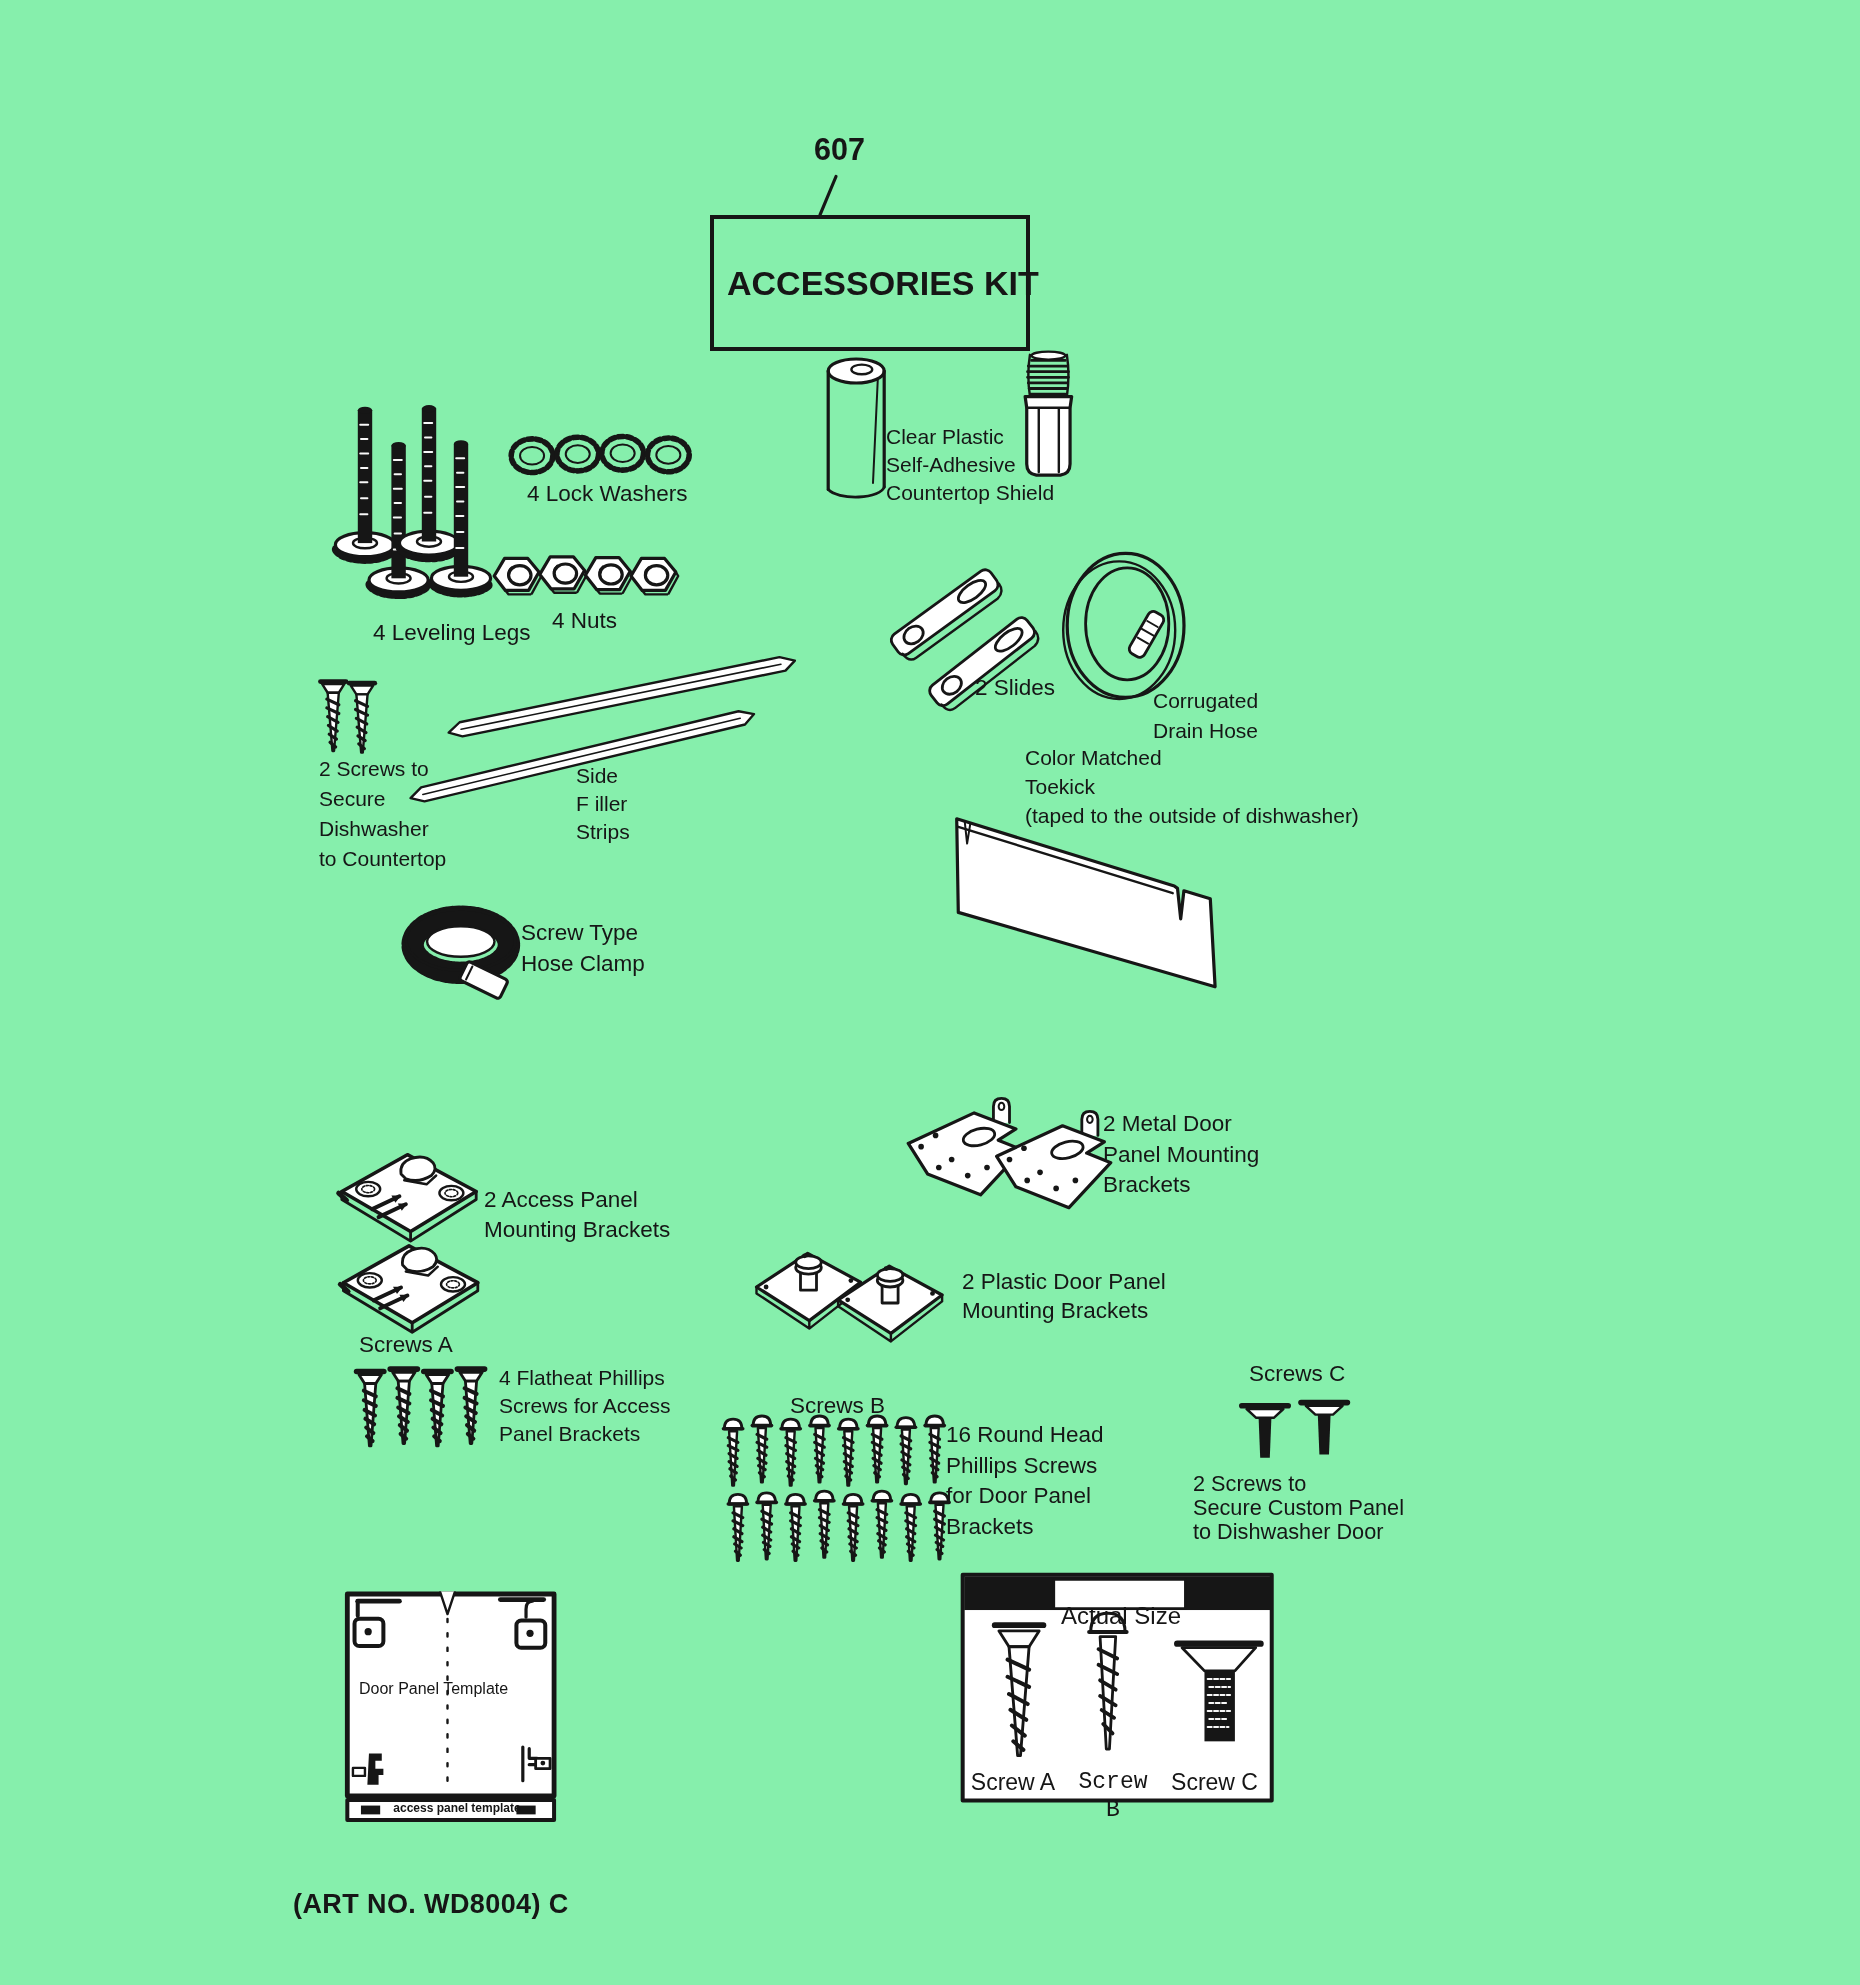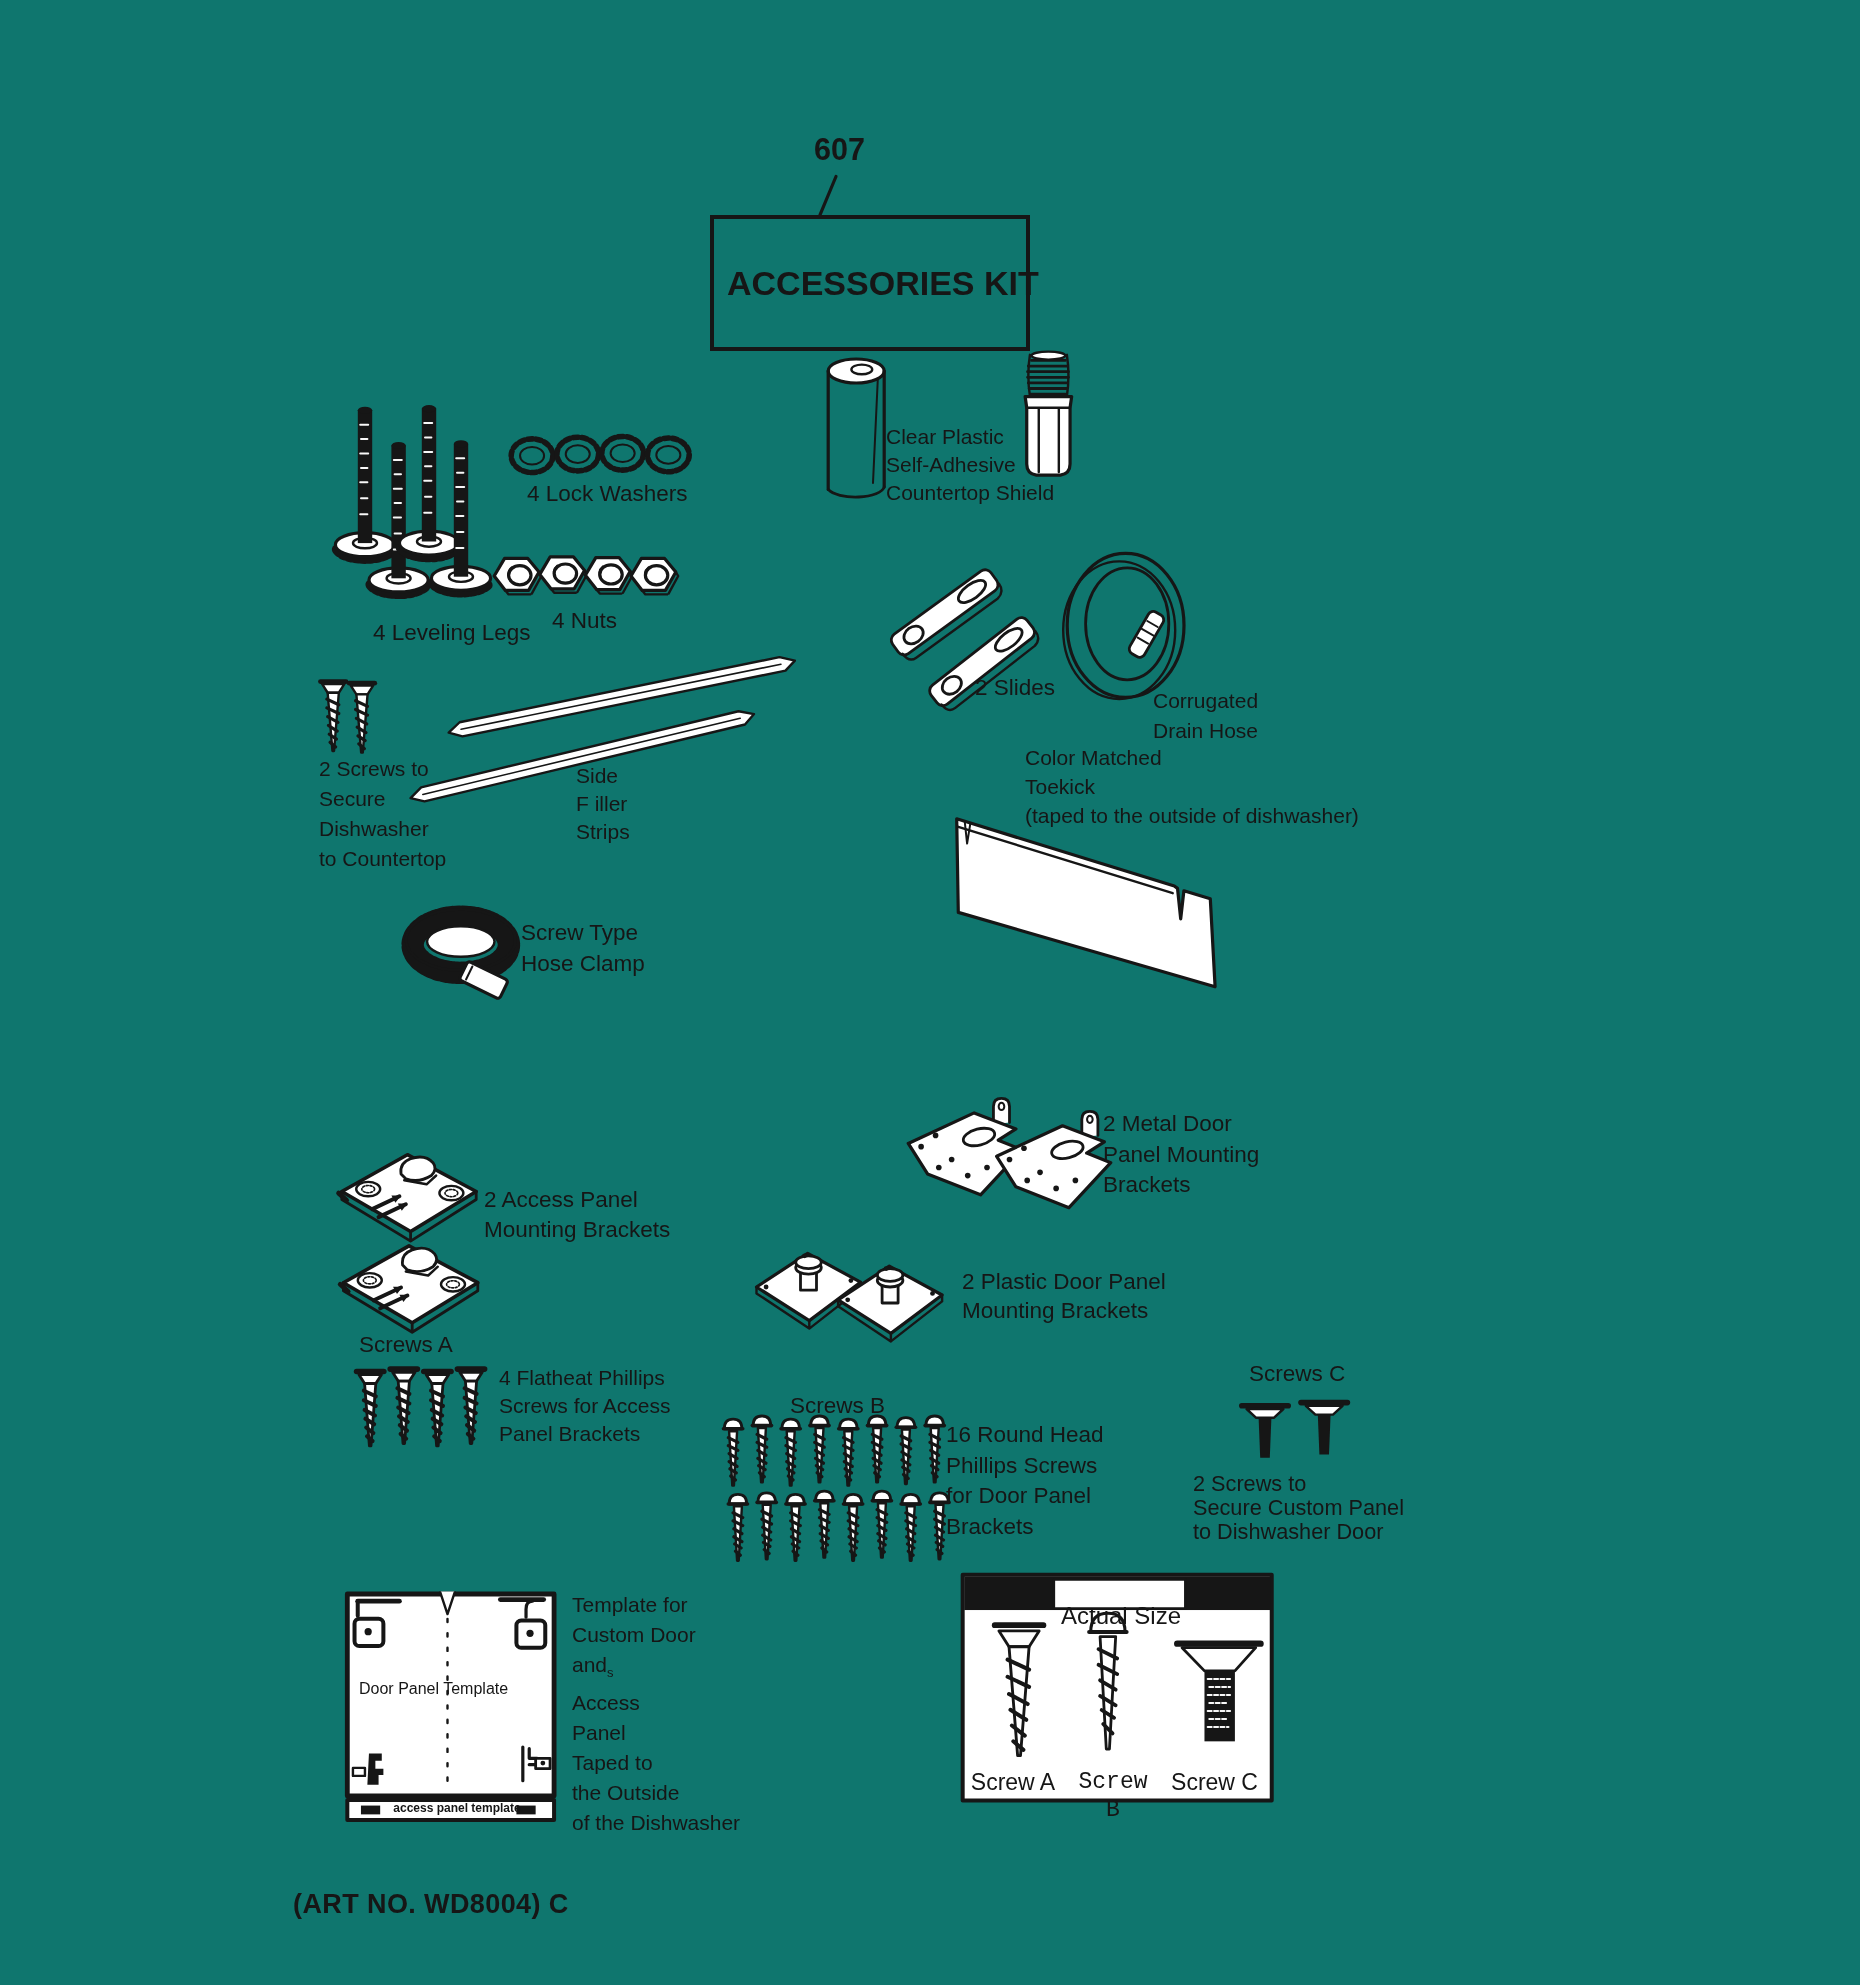--- a/index.html
+++ b/index.html
@@ -1,16 +1,16 @@
 <!DOCTYPE html>
 <html style="font-size:13px"><head>
 <meta charset="utf-8">
 <style>
   html,body{margin:0;padding:0;background:#e8e8e8;}
-  #canvas{position:relative;width:1861px;height:1985px;background:#0f766e;overflow:hidden;
+  #canvas{position:relative;width:1861px;height:1985px;background:#86efac;overflow:hidden;
           font-family:"Liberation Sans", sans-serif;color:#161616;}
   .lbl{position:absolute;font-size:21px;line-height:28px;white-space:pre-line;color:#161616;}
   .ttl{font-weight:bold;}
   .ctr{text-align:center;}
   svg{position:absolute;overflow:visible;}
   svg .n{fill:none;stroke:#161616;stroke-linecap:round;stroke-linejoin:round;}
   svg .f{fill:#ffffff;stroke:#161616;stroke-linecap:round;stroke-linejoin:round;}
   svg .k{fill:#161616;stroke:none;}
   svg .w{fill:none;stroke:#f8f8f8;stroke-linecap:round;}
   .sub{font-size:0.62em;vertical-align:sub;}
@@ -326,28 +326,20 @@
     <path class="n" stroke-width="4" d="M224,196 v42 M232,198 v12 h10 v8 h-10"></path>
     <rect class="f" stroke-width="3.5" x="240" y="210" width="18" height="13"></rect>
     <circle class="k" cx="249" cy="216" r="3"></circle>
     <rect class="f" stroke-width="5" x="5" y="262" width="258" height="25"></rect>
     <rect class="k" x="22" y="269" width="24" height="11"></rect>
     <rect class="k" x="216" y="269" width="24" height="11"></rect>
   </svg>
   <div class="lbl" style="left:359px;top:1675px;font-size:16px;">Door Panel Template</div>
   <div class="lbl ttl ctr" style="left:393px;top:1801px;width:128px;font-size:12px;line-height:14.4px;">access panel template</div>
 
-  <div class="lbl" style="left:572px;top:1590px;line-height:30px;"><span>Template for
-Custom Door</span>
-<span>and</span><span class="sub">s</span>
-<span>Access
-Panel
-Taped to
- the Outside
- of the Dishwasher</span></div>
 
   <svg style="left:959px;top:1570px;" width="318" height="237" viewBox="0 0 396 296">
     <rect class="f" stroke-width="5" x="4" y="6" width="386" height="282"></rect>
     <rect class="k" x="6" y="8" width="382" height="42"></rect>
     <rect class="f" stroke-width="3" x="118" y="12" width="164" height="36"></rect>
     <g transform="translate(44,60) scale(1.79)">
       <path class="n" stroke-width="4" d="M0,5 H34"></path>
       <path class="f" stroke-width="2" d="M3,9 H31 L24,20 H10 Z"></path>
       <path class="f" stroke-width="2" d="M10,20 H24 L18,96 H16 Z"></path>
       <path class="n" stroke-width="2.8" d="M9,29 L24,36 M9,41 L24,48 M10,53 L23,60 M11,64 L22,71 M12,75 L21,82 M13,86 L20,92"></path>

